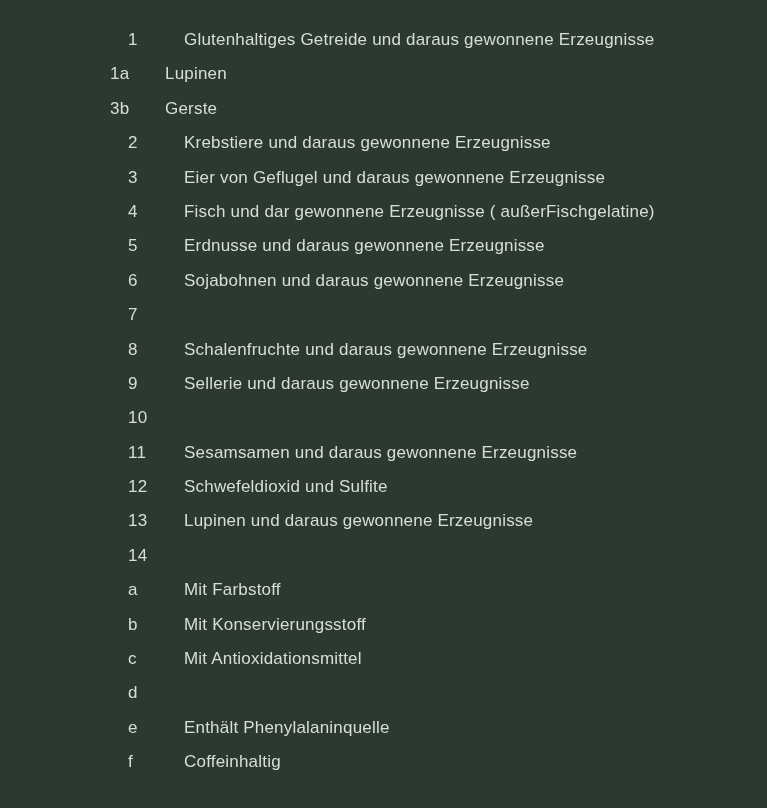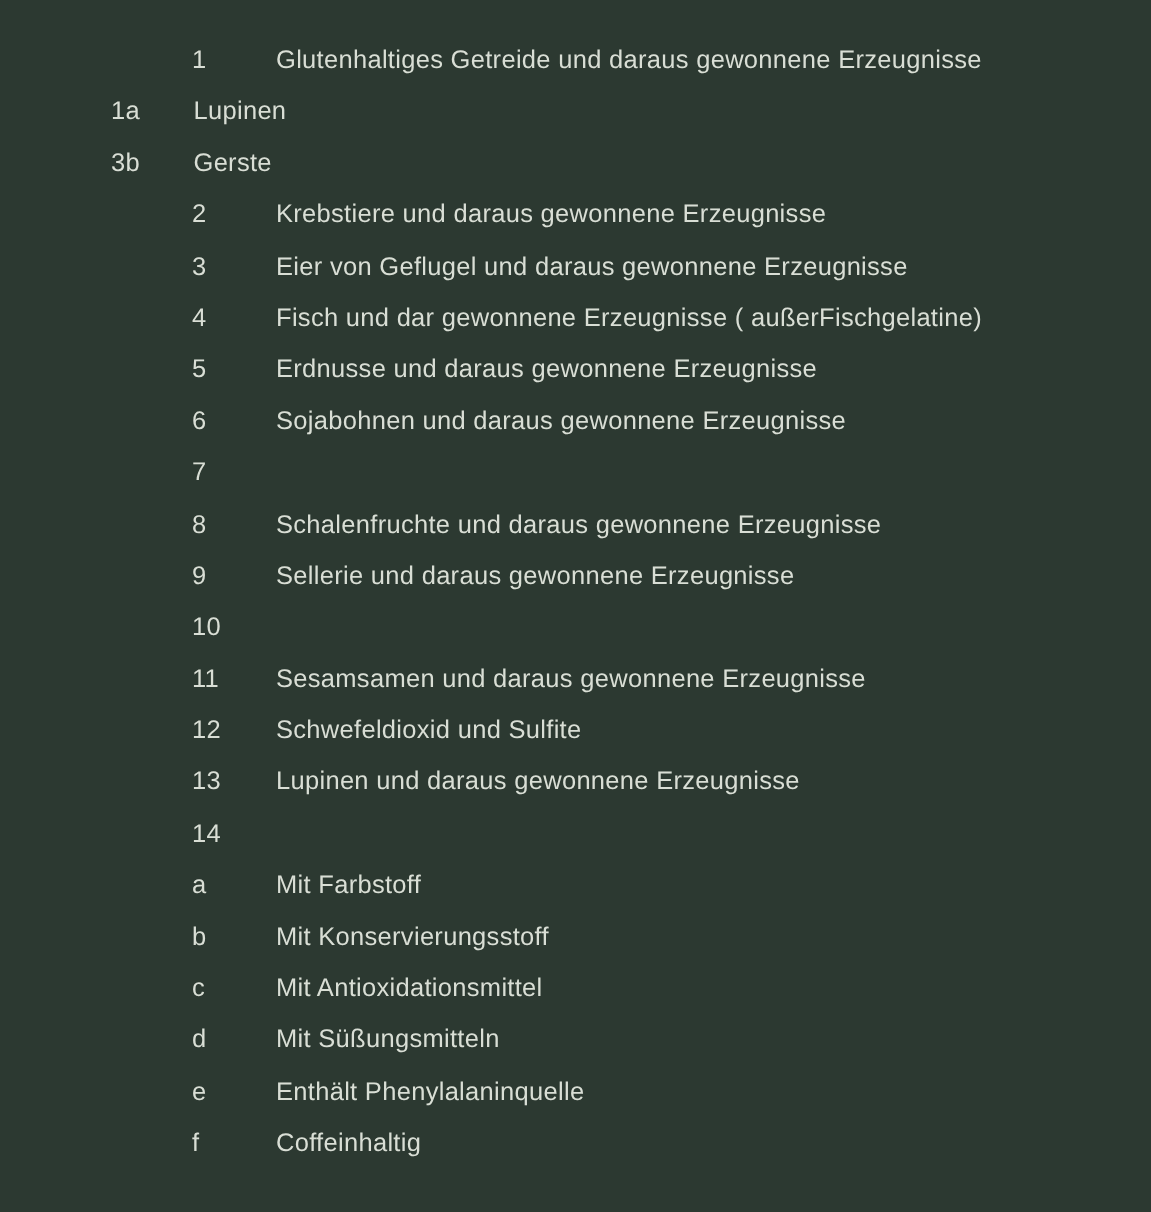--- a/index.html
+++ b/index.html
@@ -28,21 +28,21 @@
     align-items: flex-start;
     line-height: 22px;
     margin-bottom: 12.4px;
   }
   .code {
     flex: 0 0 auto;
     margin-left: 128px;
     width: 56px;
   }
   .row.sub .code {
-    margin-left: 74px;
+    margin-left: 110px;
     width: 55px;
   }
   .label {
     flex: 1 1 auto;
     white-space: pre-line;
     max-width: 540px;
     padding-right: 30px;
   }
 </style>
 </head>
@@ -118,21 +118,20 @@
       <div class="row">
     <span class="code">b</span>
     <span class="label">Mit Konservierungsstoff</span>
   </div>
       <div class="row">
     <span class="code">c</span>
     <span class="label">Mit Antioxidationsmittel</span>
   </div>
       <div class="row">
     <span class="code">d</span>
-    <span class="label">Mit Süßungsmitteln</span>
   </div>
       <div class="row">
     <span class="code">e</span>
     <span class="label">Enthält Phenylalaninquelle</span>
   </div>
       <div class="row">
     <span class="code">f</span>
     <span class="label">Coffeinhaltig</span>
   </div>
     </div>

